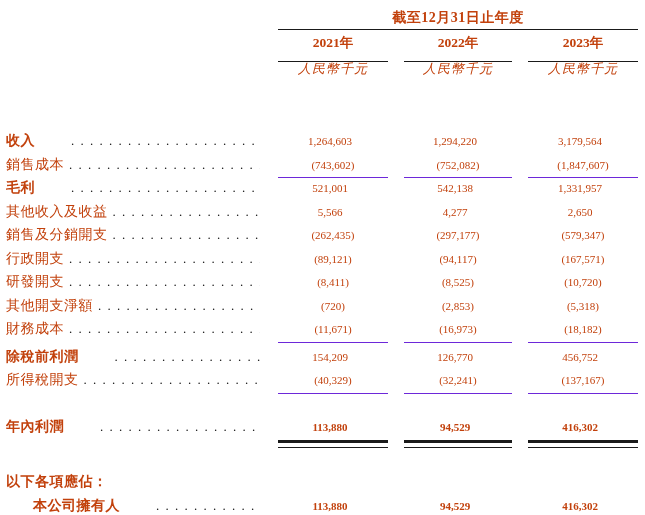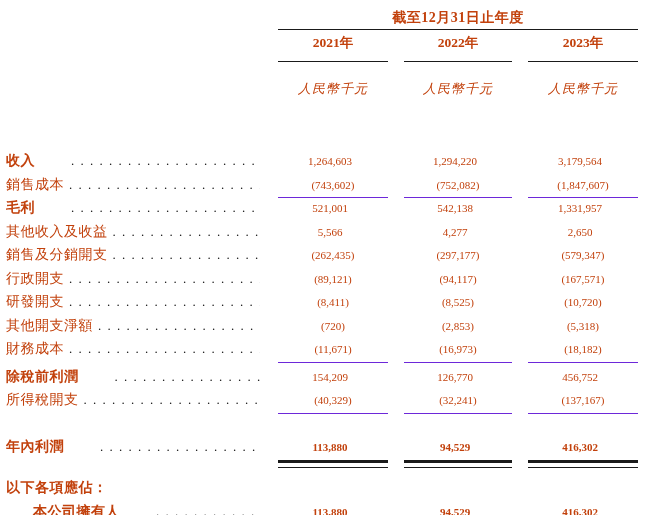--- a/index.html
+++ b/index.html
@@ -34,35 +34,35 @@
   }
   .years-row { margin-top: 5px; }
   .year {
     text-align: center;
     font-weight: bold;
     font-size: 13.5px;
     line-height: 16px;
     padding-bottom: 10px;
     border-bottom: 1.5px solid #1a1a1a;
   }
-  .units-row { margin-top: 20px; }
+  .units-row { margin-top: 0; }
   .unit {
     text-align: center;
     font-style: italic;
     font-size: 13px;
     line-height: 14px;
     letter-spacing: 1px;
   }
 
   
   .row { line-height: 23.5px; height: 23.5px; align-items: baseline; }
   .row.first { margin-top: 53px; }
   .row.pre-gap-sm { margin-top: 4px; }
   .row.pre-gap-lg { margin-top: 23px; }
-  .row.pre-gap-md { margin-top: 8px; }
+  .row.pre-gap-md { margin-top: 22px; }
 
   .lbl {
     display: flex;
     align-items: baseline;
     font-size: 14px;
     letter-spacing: 0.5px;
     white-space: nowrap;
     overflow: hidden;
   }
   .lbl.indent { padding-left: 27px; }

